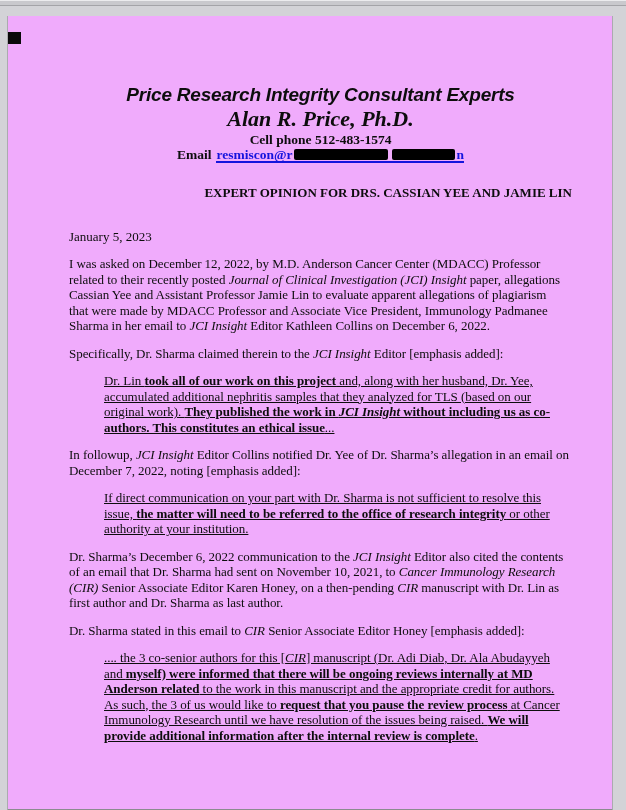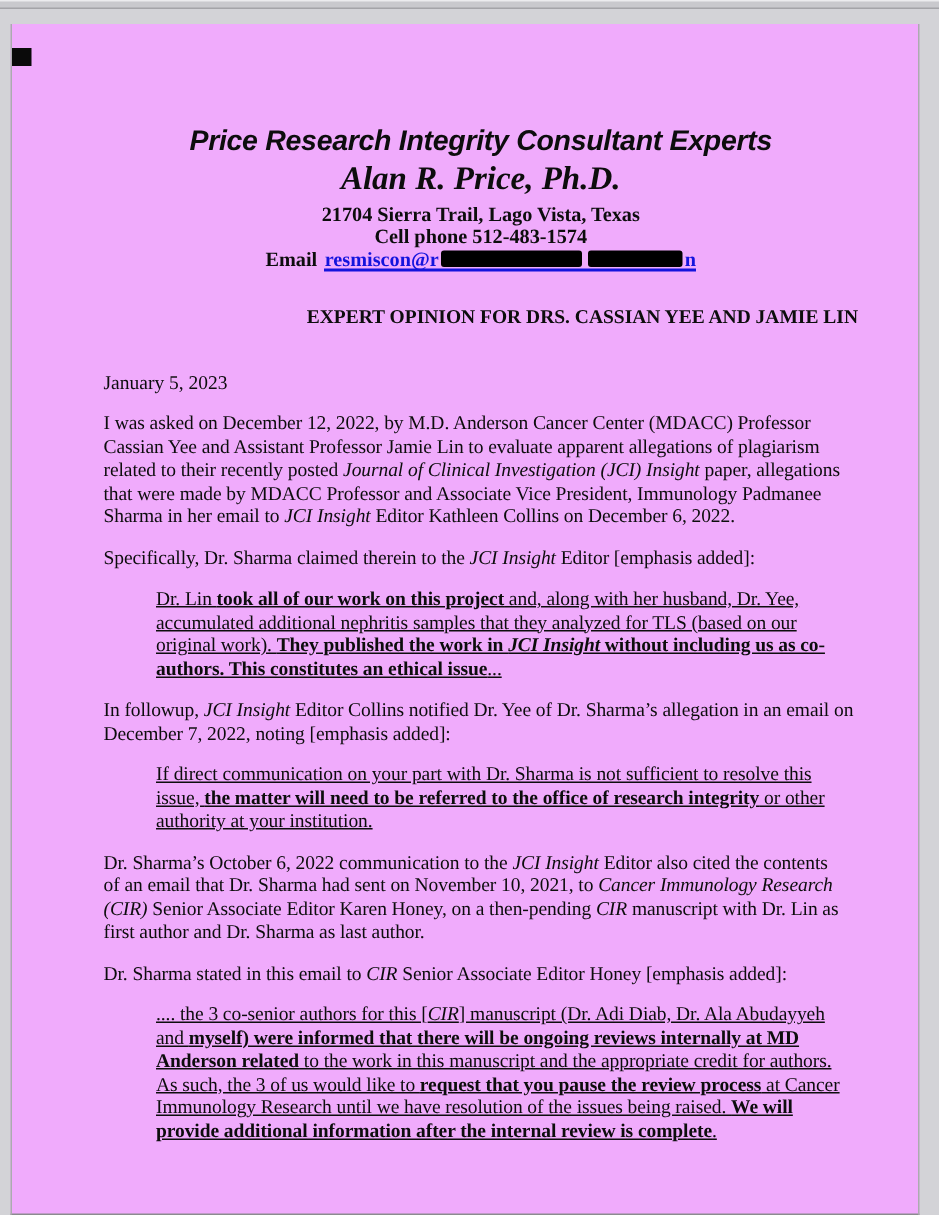--- a/index.html
+++ b/index.html
@@ -38,34 +38,33 @@
 
 <div class="stage">
   <div class="viewer-top-edge"></div>
 
   <div class="paper">
     <div class="content">
 
       <div class="header">
         <div class="org-name">Price Research Integrity Consultant Experts</div>
         <div class="person-name">Alan R. Price, Ph.D.</div>
-        <div class="addr">21704 Sierra Trail, Lago Vista, Texas</div>
         <div class="phone">Cell phone 512-483-1574</div>
         <div class="email-line">
           <span class="email-label">Email</span><a class="email-link" href="#"><span>resmiscon@r</span><span class="redact r1"></span><span class="redact r2"></span><span>n</span></a>
         </div>
       </div>
 
       <div class="doc-title">EXPERT OPINION FOR DRS. CASSIAN YEE AND JAMIE LIN</div>
       <div class="date-line">January 5, 2023</div>
 
       <div class="para">
           <div class="tline"><span>I was asked on December 12, 2022, by M.D. Anderson Cancer Center (MDACC) Professor</span></div>
+          <div class="tline"><span>related to their recently posted </span><span class="ital">Journal of Clinical Investigation (JCI) Insight</span><span> paper, allegations</span></div>
           <div class="tline"><span>Cassian Yee and Assistant Professor Jamie Lin to evaluate apparent allegations of plagiarism</span></div>
-          <div class="tline"><span>related to their recently posted </span><span class="ital">Journal of Clinical Investigation (JCI) Insight</span><span> paper, allegations</span></div>
           <div class="tline"><span>that were made by MDACC Professor and Associate Vice President, Immunology Padmanee</span></div>
           <div class="tline"><span>Sharma in her email to </span><span class="ital">JCI Insight</span><span> Editor Kathleen Collins on December 6, 2022.</span></div>
         </div>
       <div class="para">
           <div class="tline"><span>Specifically, Dr. Sharma claimed therein to the </span><span class="ital">JCI Insight</span><span> Editor [emphasis added]:</span></div>
         </div>
       <div class="para quote">
           <div class="tline"><span>Dr. Lin </span><span class="bold">took all of our work on this project</span><span> and, along with her husband, Dr. Yee,</span></div>
           <div class="tline"><span>accumulated additional nephritis samples that they analyzed for TLS (based on our</span></div>
           <div class="tline"><span>original work). </span><span class="bold">They published the work in </span><span class="bold ital">JCI Insight</span><span class="bold"> without including us as co-</span></div>
@@ -74,21 +73,21 @@
       <div class="para">
           <div class="tline"><span>In followup, </span><span class="ital">JCI Insight</span><span> Editor Collins notified Dr. Yee of Dr. Sharma’s allegation in an email on</span></div>
           <div class="tline"><span>December 7, 2022, noting [emphasis added]:</span></div>
         </div>
       <div class="para quote">
           <div class="tline"><span>If direct communication on your part with Dr. Sharma is not sufficient to resolve this</span></div>
           <div class="tline"><span>issue, </span><span class="bold">the matter will need to be referred to the office of research integrity</span><span> or other</span></div>
           <div class="tline"><span>authority at your institution.</span></div>
         </div>
       <div class="para">
-          <div class="tline"><span>Dr. Sharma’s October 6, 2022 communication to the </span><span class="ital">JCI Insight</span><span> Editor also cited the contents</span></div>
+          <div class="tline"><span>Dr. Sharma’s December 6, 2022 communication to the </span><span class="ital">JCI Insight</span><span> Editor also cited the contents</span></div>
           <div class="tline"><span>of an email that Dr. Sharma had sent on November 10, 2021, to </span><span class="ital">Cancer Immunology Research</span></div>
           <div class="tline"><span class="ital">(CIR)</span><span> Senior Associate Editor Karen Honey, on a then-pending </span><span class="ital">CIR</span><span> manuscript with Dr. Lin as</span></div>
           <div class="tline"><span>first author and Dr. Sharma as last author.</span></div>
         </div>
       <div class="para">
           <div class="tline"><span>Dr. Sharma stated in this email to </span><span class="ital">CIR</span><span> Senior Associate Editor Honey [emphasis added]:</span></div>
         </div>
       <div class="para quote">
           <div class="tline"><span>.... the 3 co-senior authors for this [</span><span class="ital">CIR</span><span>] manuscript (Dr. Adi Diab, Dr. Ala Abudayyeh</span></div>
           <div class="tline"><span>and </span><span class="bold">myself) were informed that there will be ongoing reviews internally at MD</span></div>

